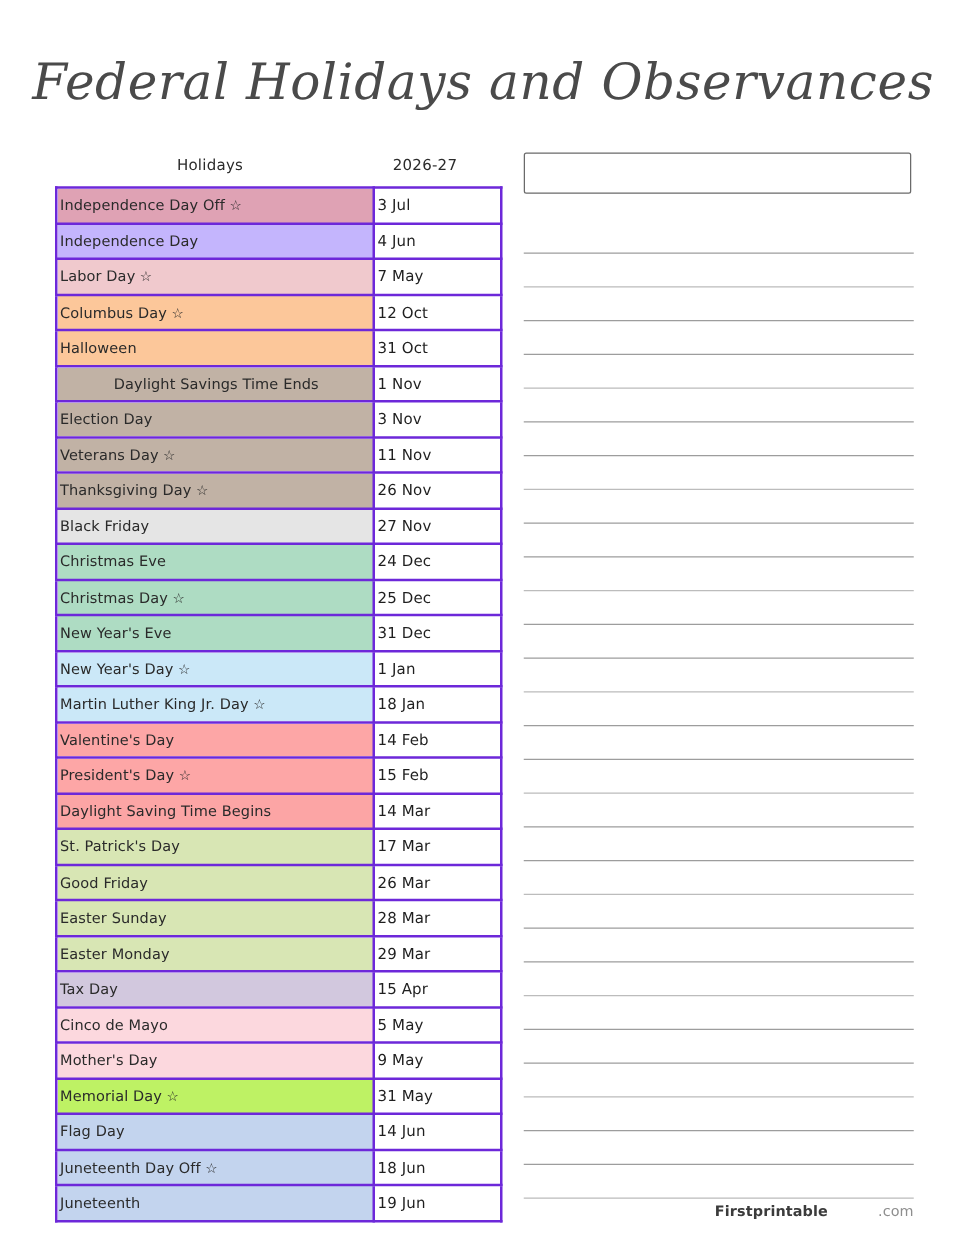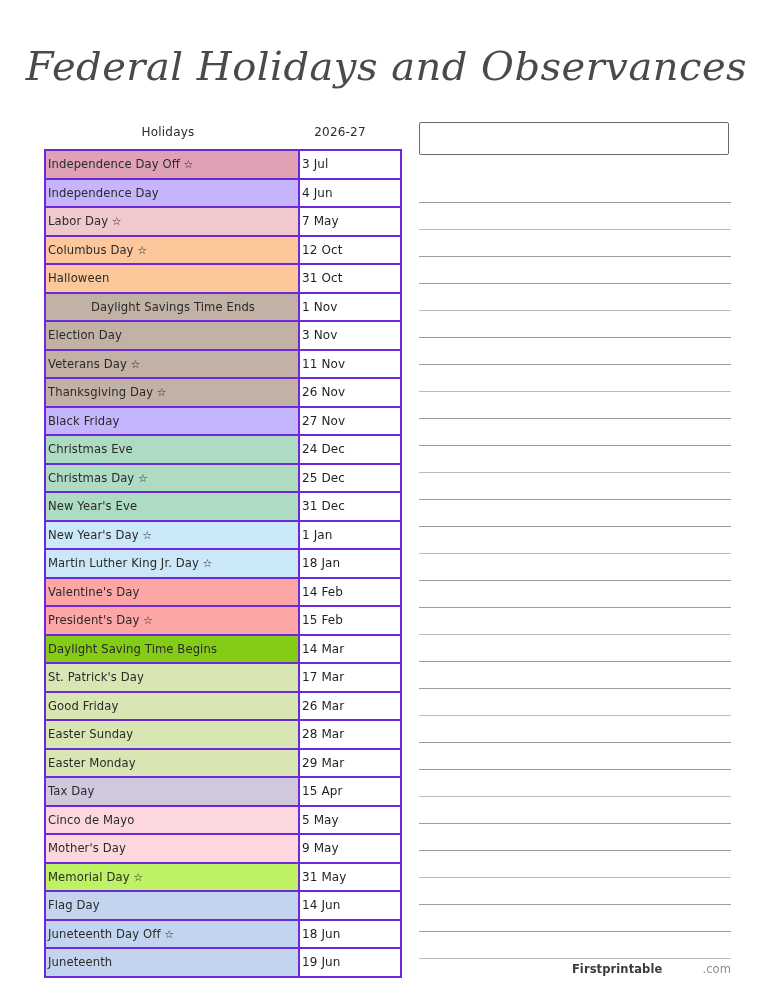--- a/index.html
+++ b/index.html
@@ -173,21 +173,21 @@
         </tr>
         <tr>
           <td class="name-cell" style="background: rgb(193, 178, 165);">Veterans Day<span class="star"> ☆</span></td>
           <td class="date-cell">11 Nov</td>
         </tr>
         <tr>
           <td class="name-cell" style="background: rgb(193, 178, 165);">Thanksgiving Day<span class="star"> ☆</span></td>
           <td class="date-cell">26 Nov</td>
         </tr>
         <tr>
-          <td class="name-cell" style="background: #c4b5fd;">Black Friday</td>
+          <td class="name-cell" style="background: #e5e5e5;">Black Friday</td>
           <td class="date-cell">27 Nov</td>
         </tr>
         <tr>
           <td class="name-cell" style="background: rgb(174, 220, 195); margin-left: 11px;">Christmas Eve</td>
           <td class="date-cell">24 Dec</td>
         </tr>
         <tr>
           <td class="name-cell" style="background: rgb(174, 220, 195);">Christmas Day<span class="star"> ☆</span></td>
           <td class="date-cell">25 Dec</td>
         </tr>
@@ -205,21 +205,21 @@
         </tr>
         <tr>
           <td class="name-cell" style="background: rgb(253, 166, 166);">Valentine's Day</td>
           <td class="date-cell">14 Feb</td>
         </tr>
         <tr>
           <td class="name-cell" style="background: rgb(253, 166, 166);">President's Day<span class="star"> ☆</span></td>
           <td class="date-cell">15 Feb</td>
         </tr>
         <tr>
-          <td class="name-cell" style="background: #84cc16;">Daylight Saving Time Begins</td>
+          <td class="name-cell" style="background: #fca5a5;">Daylight Saving Time Begins</td>
           <td class="date-cell">14 Mar</td>
         </tr>
         <tr>
           <td class="name-cell" style="background: rgb(216, 230, 180);">St. Patrick's Day</td>
           <td class="date-cell">17 Mar</td>
         </tr>
         <tr>
           <td class="name-cell" style="background: rgb(216, 230, 180);">Good Friday</td>
           <td class="date-cell">26 Mar</td>
         </tr>

